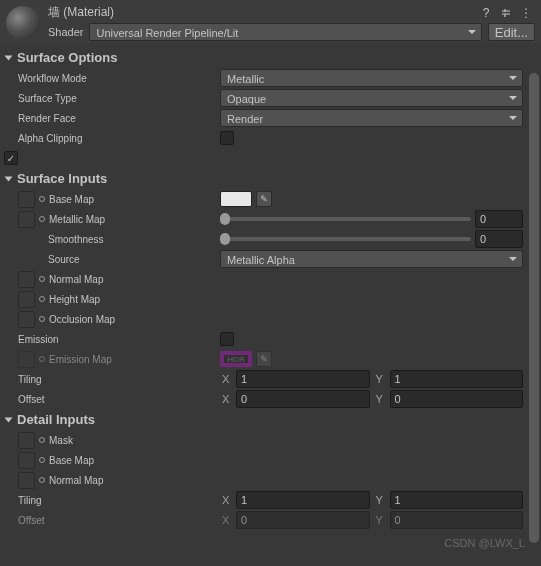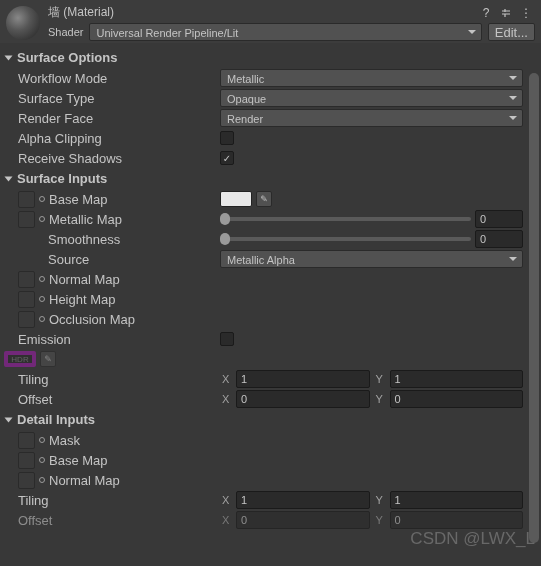--- a/index.html
+++ b/index.html
@@ -111,21 +111,21 @@
     display: flex;
     align-items: center;
     height: 20px;
     padding: 1px 0;
   }
   .label-col {
     width: 216px;
     padding-left: 14px;
     display: flex;
     align-items: center;
-    font-size: 13px;
+    font-size: 10px;
     color: #c4c4c4;
     flex-shrink: 0;
   }
   .indent1 { padding-left: 14px; }
   .indent2 { padding-left: 44px; text-align: center; }
   .value-col {
     flex: 1;
     display: flex;
     align-items: center;
     gap: 4px;
@@ -222,24 +222,24 @@
     border: 1px solid #1a1a1a;
     border-radius: 2px;
     color: #c4c4c4;
     padding: 0 4px;
     font-size: 11px;
     display: flex;
     align-items: center;
   }
   .watermark {
     position: absolute;
-    right: 6px;
+    right: 16px;
     bottom: 12px;
     color: #888;
-    font-size: 17px;
+    font-size: 11px;
     opacity: 0.6;
   }
 </style>
 </head>
 <body>
 
 <div class="header">
   <div class="sphere"></div>
   <div class="title-area">
     <div class="title-row">
@@ -299,21 +299,20 @@
           </div>
         </div>
     </div>
     <div class="row">
       <div class="label-col indent1">Alpha Clipping</div>
       <div class="value-col">
           <div class="checkbox"></div>
         </div>
     </div>
     <div class="row">
-      <div class="label-col indent1">Receive Shadows</div>
       <div class="value-col">
           <div class="checkbox check"></div>
         </div>
     </div>
 
     <div class="section-header">
       <span class="foldout"></span>
       <span>Surface Inputs</span>
     </div>
     <div class="row">
@@ -385,20 +384,25 @@
         </div>
       <div class="value-col"></div>
     </div>
     <div class="row">
       <div class="label-col indent1">Emission</div>
       <div class="value-col">
           <div class="checkbox"></div>
         </div>
     </div>
     <div class="row" style="opacity:0.55">
+      <div class="label-col indent1">
+          <span class="tex-swatch"></span>
+          <span class="odot"></span>
+          <span>Emission Map</span>
+        </div>
       <div class="value-col">
           <div class="hdr-swatch">
             <span>HDR</span>
           </div>
           <div class="eyedrop">✎</div>
         </div>
     </div>
     <div class="row">
       <div class="label-col indent1">Tiling</div>
       <div class="value-col">

